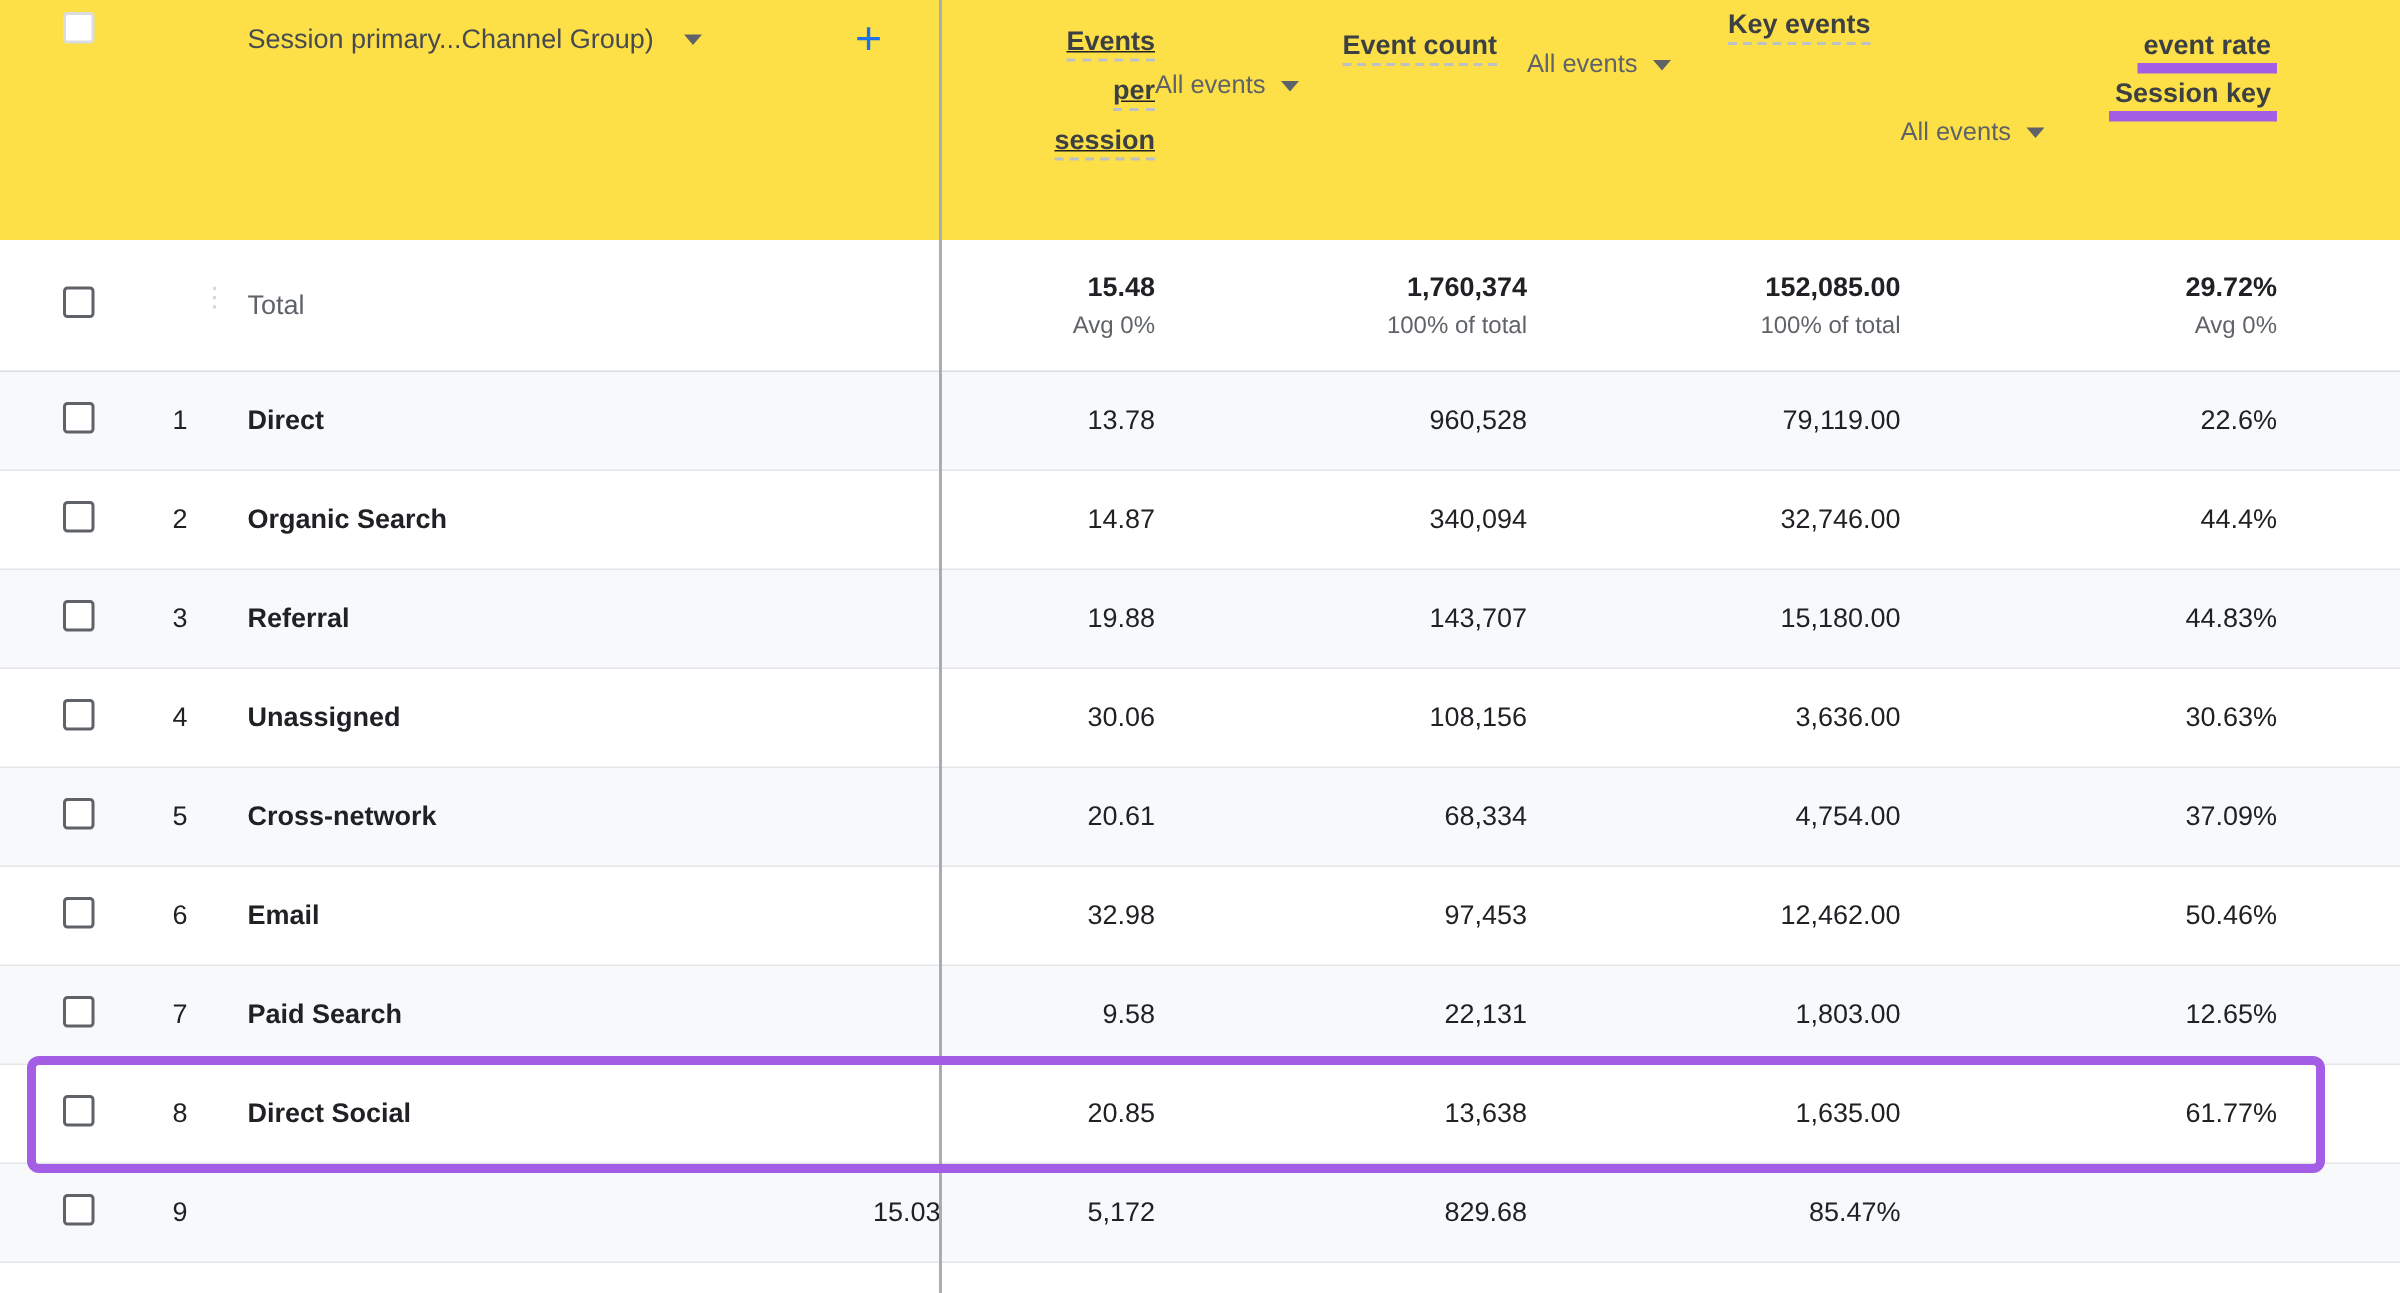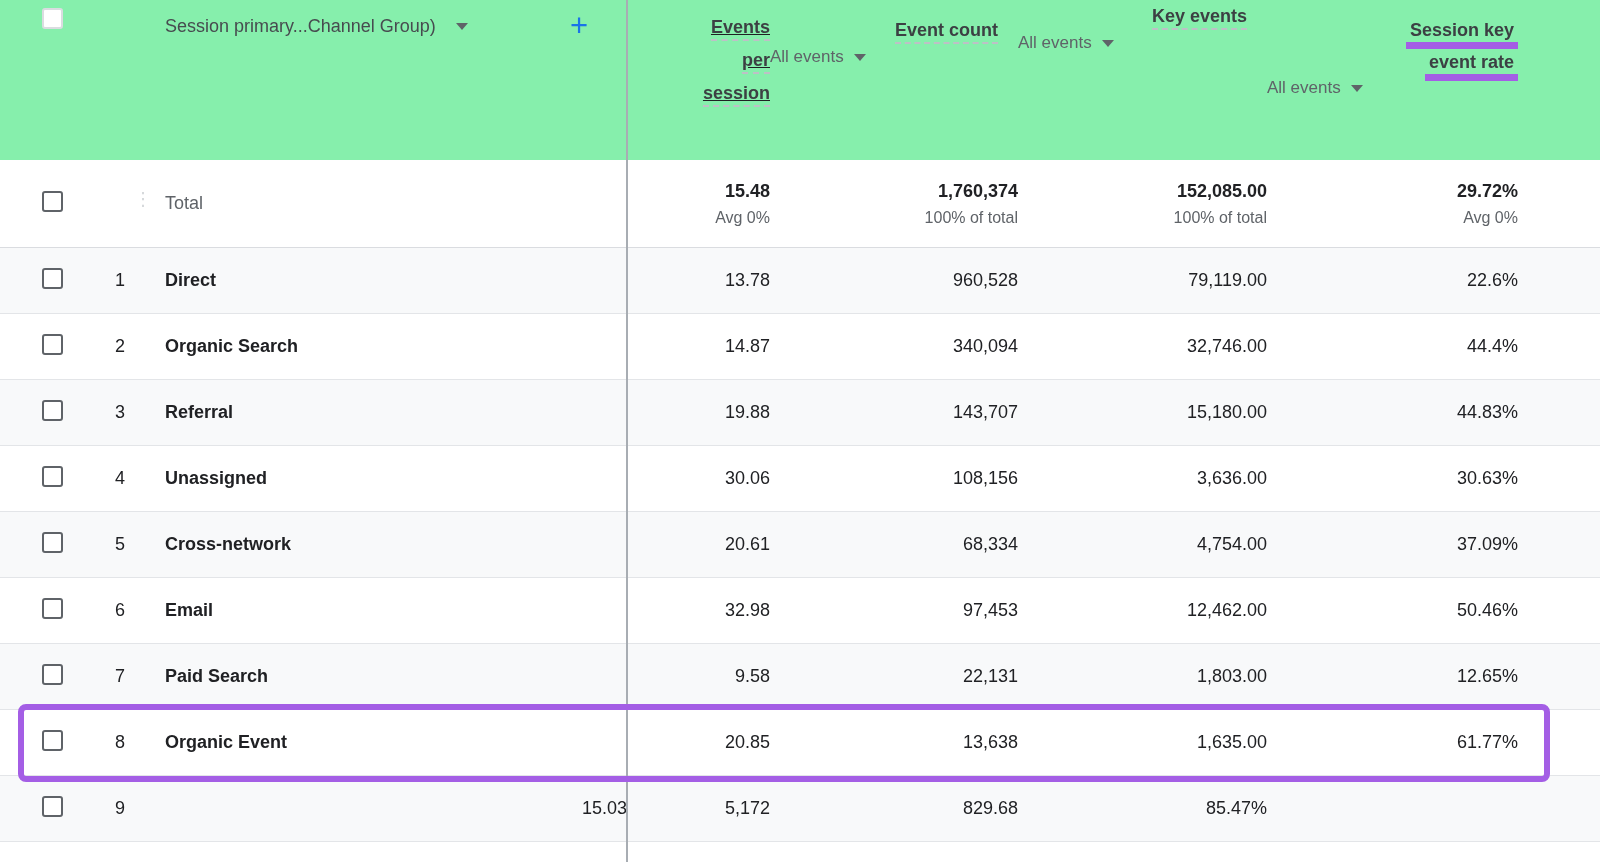--- a/index.html
+++ b/index.html
@@ -8,21 +8,21 @@
   body{ font-family:"Liberation Sans","DejaVu Sans",sans-serif; color:#202124; }
   .screen{ position:relative; width:1600px; height:862px; background:#fff; overflow:hidden; }
 
   
   .vdivider{ position:absolute; left:626px; top:0; width:2px; height:100%; background:#a8adb3; z-index:3; }
 
   
   .grid{ display:grid; grid-template-columns:42px 26px 57px 40px 462px 143px 248px 249px 251px 82px; align-items:center; }
 
   
-  .thead{ position:relative; height:160px; background:#86efac; }
+  .thead{ position:relative; height:160px; background:#fde047; }
   .checkbox{ display:inline-block; width:21px; height:21px; border:2px solid #5f6368; border-radius:3px; background:#fff; cursor:pointer; }
   .checkbox.light{ border-color:#dadce0; }
   .hd-checkbox{ position:absolute; left:42px; top:8px; }
   .dim-select{ position:absolute; left:165px; top:16px; display:flex; align-items:center; gap:20px; cursor:pointer; }
   .dim-label{ font-size:18px; color:#474b4f; }
   .tri{ width:0; height:0; border-left:6px solid transparent; border-right:6px solid transparent; border-top:7px solid #5f6368; display:inline-block; }
   .add-btn{ position:absolute; left:570px; top:10px; font-size:31px; font-weight:400; color:var(--blue); cursor:pointer; line-height:1; }
 
   .mhead{ position:absolute; text-align:right; }
   .mh-title{ font-size:18px; font-weight:700; color:#3c4043; line-height:33px; }
@@ -81,22 +81,22 @@
 
     <div class="mhead mh3">
       <div class="mh-title"><span class="dash">Key events</span></div>
       <div class="mh-filter">
         <span>All events</span>
         <span class="tri"></span>
       </div>
     </div>
 
     <div class="mhead mh4">
+      <div class="mh-title"><span class="purple-ul">event rate</span></div>
       <div class="mh-title"><span class="purple-ul">Session key</span></div>
-      <div class="mh-title"><span class="purple-ul">event rate</span></div>
       <div class="mh-filter">
         <span>All events</span>
         <span class="tri"></span>
       </div>
     </div>
   </div>
 
   <div class="trow grid">
     <div></div>
     <div><span class="checkbox"></span></div>
@@ -212,21 +212,21 @@
     <div class="cell-val">1,803.00</div>
     <div class="cell-val">12.65%</div>
     <div></div>
   </div>
 
   <div class="row grid">
     <div></div>
       <div><span class="checkbox"></span></div>
     <div class="cell-num">8</div>
       <div></div>
-    <div class="cell-name">Organic Event</div>
+    <div class="cell-name">Direct Social</div>
     <div class="cell-val">20.85</div>
     <div class="cell-val">13,638</div>
     <div class="cell-val">1,635.00</div>
     <div class="cell-val">61.77%</div>
     <div></div>
     <div class="hl"></div>
   </div>
 
   <div class="row shade grid">
     <div></div>

